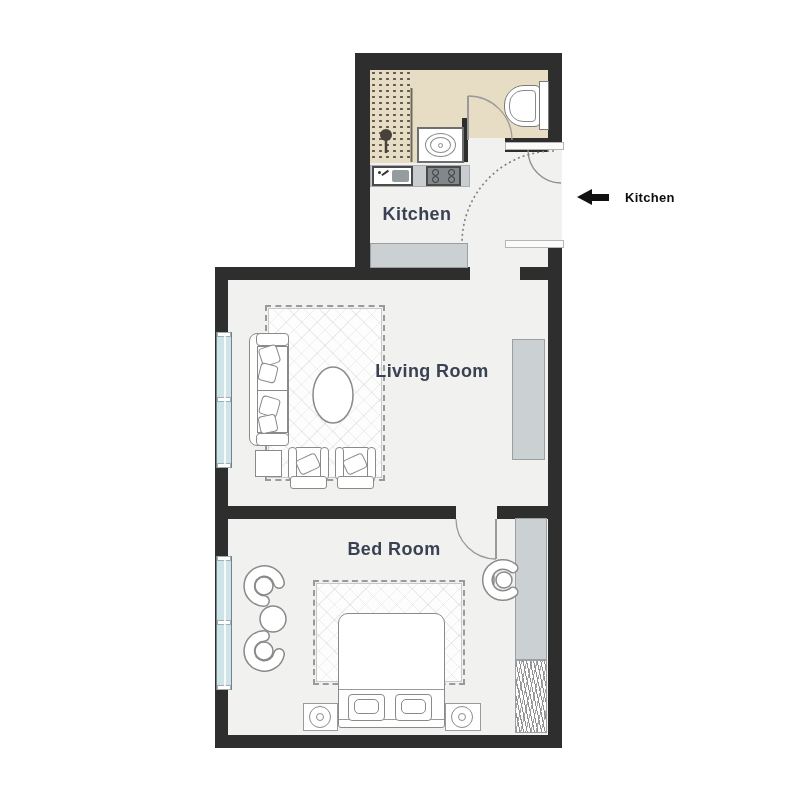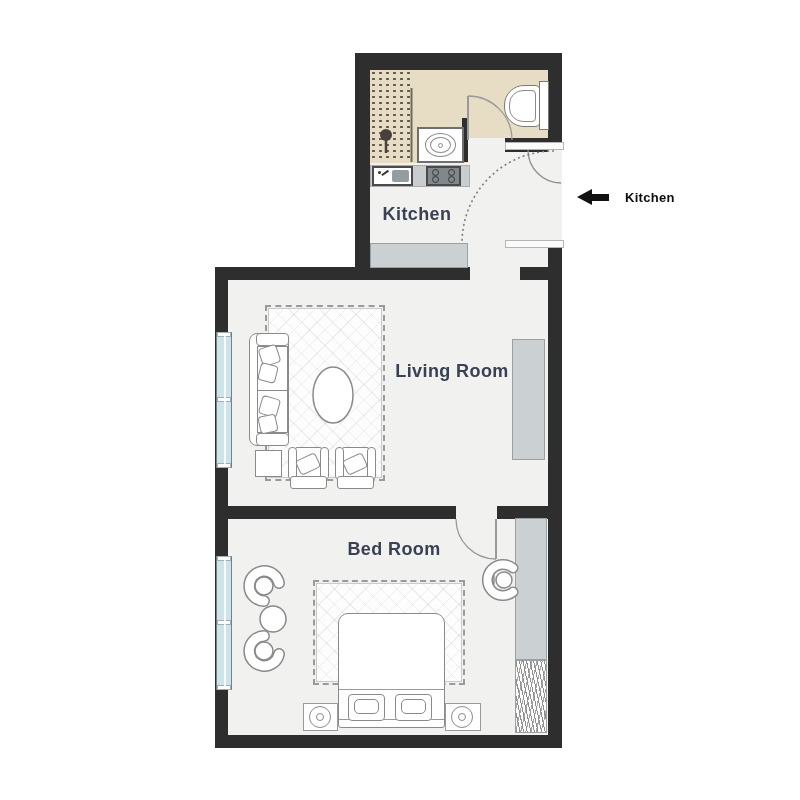--- a/index.html
+++ b/index.html
@@ -223,21 +223,21 @@
     <circle cx="264" cy="651" r="9" fill="#fff" stroke="#8a8a8a" stroke-width="1.5"></circle>
     <circle cx="273" cy="619" r="13" fill="#fff" stroke="#8a8a8a" stroke-width="1.5"></circle>
 
     <ellipse cx="490" cy="580" rx="4" ry="11" fill="#fff" stroke="#8a8a8a" stroke-width="1.5"></ellipse>
     <path d="M513,592 A15.6,15.6 0 1 1 513,568" fill="none" stroke="#8a8a8a" stroke-width="11" stroke-linecap="round"></path>
     <path d="M513,592 A15.6,15.6 0 1 1 513,568" fill="none" stroke="#ffffff" stroke-width="8" stroke-linecap="round"></path>
     <circle cx="504" cy="580" r="8" fill="#fff" stroke="#8a8a8a" stroke-width="1.5"></circle>
   </svg>
 
   <div class="room-label" style="left:417px;top:214px;">Kitchen</div>
-  <div class="room-label" style="left:452px;top:371px;text-align:right;">Living Room</div>
+  <div class="room-label" style="left:432px;top:371px;text-align:right;">Living Room</div>
   <div class="room-label" style="left:394px;top:549px;">Bed Room</div>
 
   <div class="entrance-wrap" style="left:577px;top:189px;">
     <div style="display:flex;align-items:center;">
       <div class="arrow-left"></div>
       <div class="arrow-shaft"></div>
     </div>
     <div class="entrance-text">Kitchen</div>
   </div>
 

